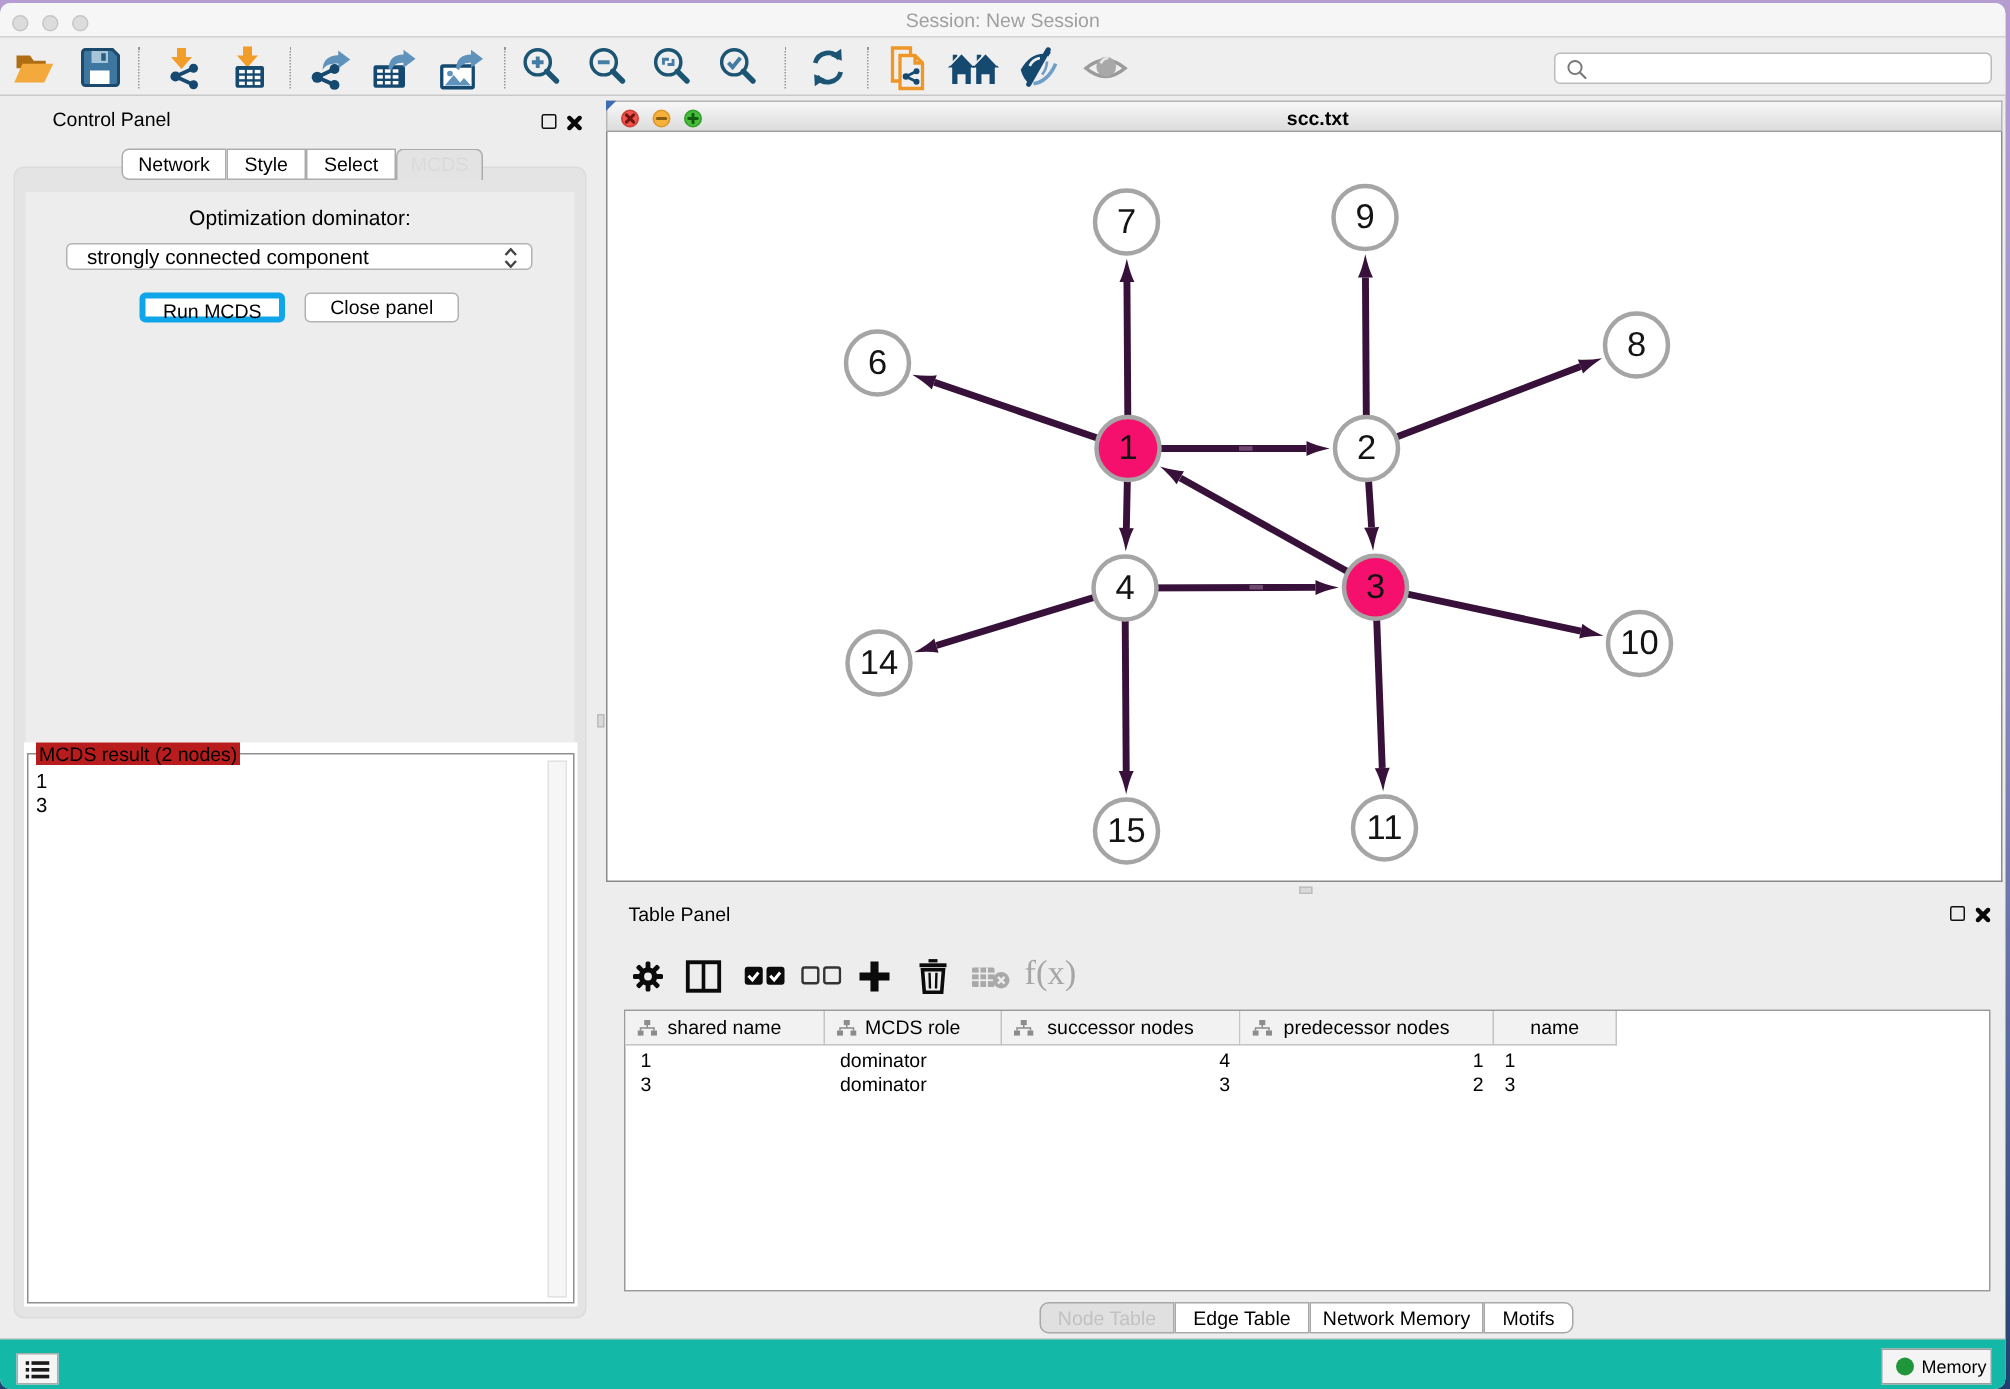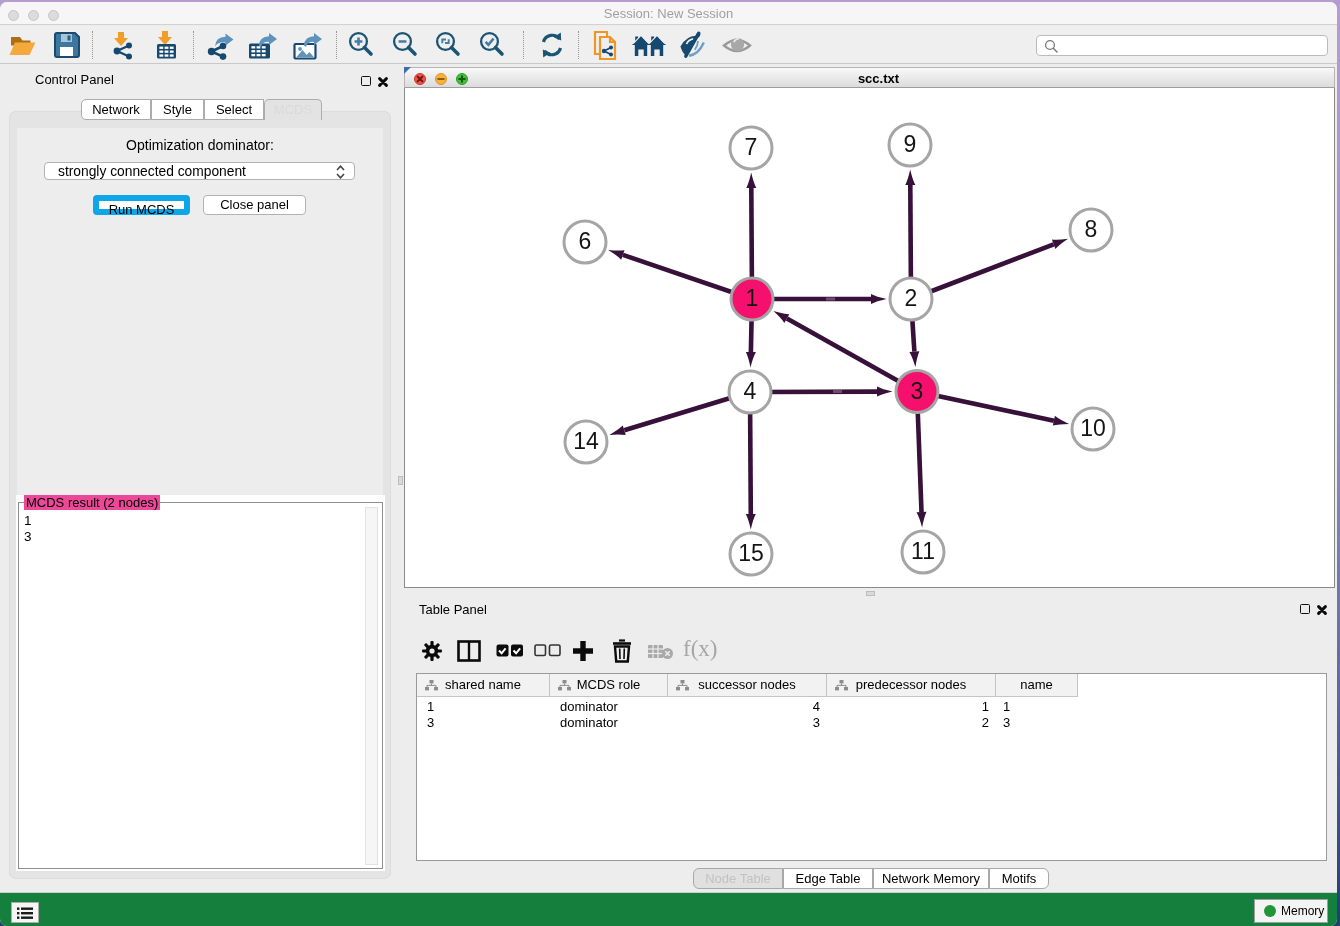--- a/index.html
+++ b/index.html
@@ -42,21 +42,21 @@
   #tp-title { position:absolute; left:419px; top:600px; font-size:13px; }
   #tbl-toolbar { position:absolute; left:406px; top:630px; width:929px; height:38px; background:#ededed; }
   #tbl { position:absolute; left:416px; top:671px; width:911px; height:188px; background:#fff;
          border:1px solid #9a9a9a; }
   .th { position:absolute; top:0; height:23px; background:#f2f2f2; border-right:1px solid #c4c4c4;
         border-bottom:1px solid #c4c4c4; font-size:13px; text-align:center; line-height:22px; }
   .td { position:absolute; font-size:13px; height:16px; line-height:16px; }
   .btab { position:absolute; top:866px; height:21px; background:#fff; border:1px solid #a8a8a8;
           font-size:13px; font-weight:400; text-align:center; line-height:19px; }
   
-  #status { position:absolute; left:0; top:890px; width:100%; height:34px; background:#15803d;
+  #status { position:absolute; left:0; top:890px; width:100%; height:34px; background:#14b8a6;
             border-top:1px solid #cfcfcf; }
 </style>
 </head>
 <body>
 <div id="win">
 
   <div id="titlebar">
     <div class="tl" style="left:8px;"></div>
     <div class="tl" style="left:28px;"></div>
     <div class="tl" style="left:48px;"></div>
@@ -243,26 +243,26 @@
   <div class="tab" style="left:204px; width:60px;">Select</div>
   <div class="tab" style="left:264px; width:58px; background:#e3e3e3; color:#dadada; border-bottom:none; border-radius:5px 5px 0 0;">MCDS</div>
   <div id="cp-content">
     <div class="abs" style="left:0; top:135px; width:400px; text-align:center; font-size:14px;">Optimization dominator:</div>
     <div class="abs" style="left:44px; top:160px; width:311px; height:18px; background:#fff; border:1px solid #b2b2b2; border-radius:4px; font-size:13.8px; line-height:17px; padding-left:13px;">strongly connected component
       <svg class="abs" style="right:8px; top:2px;" width="11" height="14" viewBox="0 0 11 14">
         <path d="M2 5 L5.5 1.2 L9 5" fill="none" stroke="#444" stroke-width="1.6"></path>
         <path d="M2 9 L5.5 12.8 L9 9" fill="none" stroke="#444" stroke-width="1.6"></path>
       </svg>
     </div>
-    <div class="abs" style="left:93px; top:193px; width:97px; height:20px; background:#fff; border:6px solid #0ea5e9; border-radius:4px; font-size:13px; text-align:center; line-height:18px;">Run MCDS</div>
+    <div class="abs" style="left:93px; top:193px; width:97px; height:20px; background:#fff; border:4px solid #0ea5e9; border-radius:4px; font-size:13px; text-align:center; line-height:18px;">Run MCDS</div>
     <div class="abs" style="left:203px; top:193px; width:103px; height:20px; background:#fff; border:1px solid #b2b2b2; border-radius:4px; font-size:13px; text-align:center; line-height:18px;">Close panel</div>
 
     <div class="abs" style="left:16px; top:493px; width:369px; height:376px; background:#fff;"></div>
     <div class="abs" style="left:18px; top:500px; width:365px; height:367px; border:1px solid #8f8f8f; background:#fff;">
-      <div class="abs" style="left:5px; top:-8px; background:#ec4899; padding:0 2px; font-size:13px;">MCDS result (2 nodes)</div>
+      <div class="abs" style="left:5px; top:-8px; background:#b91c1c; padding:0 2px; font-size:13px;">MCDS result (2 nodes)</div>
       <div class="abs" style="left:5px; top:10px; font-size:13.5px; line-height:16px;">1<br>3</div>
       <div class="abs" style="right:4px; top:4px; width:13px; height:358px; background:#f6f6f6; border:1px solid #e2e2e2;"></div>
     </div>
   </div>
 
   <div id="net">
     <svg class="abs" style="left:0; top:0; z-index:5;" width="7" height="7" viewBox="0 0 7 7">
         <polygon points="0,0 7,0 0,7" fill="#3c6cb4"></polygon>
       </svg>
     <div id="net-title">

